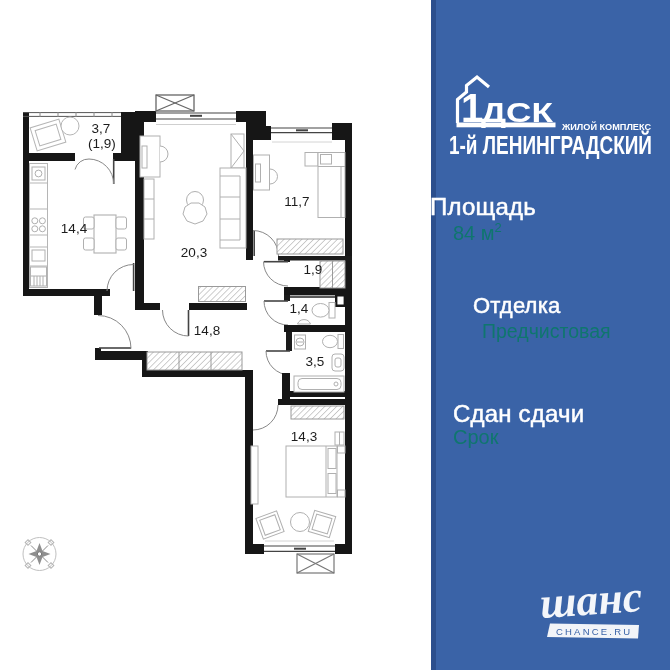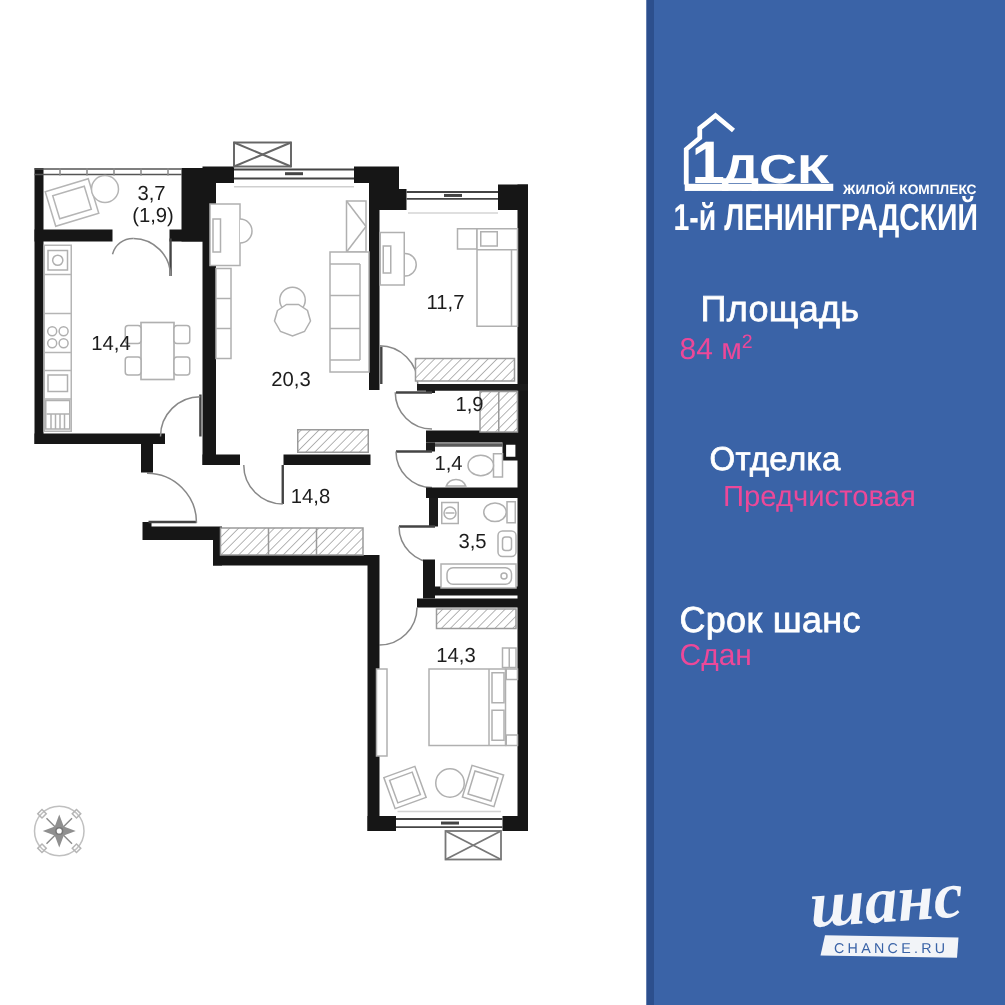--- a/index.html
+++ b/index.html
@@ -1,21 +1,21 @@
 <!DOCTYPE html>
 <html><head>
 <meta charset="utf-8">
 <style>
 html,body{margin:0;padding:0;width:670px;height:670px;background:#fff;overflow:hidden;
 font-family:"Liberation Sans",sans-serif;}
 #plan{position:absolute;left:0;top:0;}
 #panel{position:absolute;left:431px;top:0;width:239px;height:670px;background:#3a63a7;}
 #paneledge{position:absolute;left:431px;top:0;width:5px;height:670px;background:#2c4f8d;}
 .hdr{position:absolute;color:#fff;font-size:24px;letter-spacing:0.2px;-webkit-text-stroke:0.5px #fff;}
-.val{position:absolute;color:#ec4899;font-size:18px;}
+.val{position:absolute;color:#0f766e;font-size:18px;}
 </style>
 </head>
 <body>
 
 <svg id="plan" width="435" height="670" viewBox="0 0 435 670">
 <defs>
 <pattern id="hat" width="4.2" height="4.2" patternUnits="userSpaceOnUse" patternTransform="rotate(45)">
 <rect width="4.2" height="4.2" fill="#ffffff"></rect>
 <line x1="0" y1="0" x2="0" y2="4.2" stroke="#9d9d9d" stroke-width="1"></line>
 </pattern>
@@ -389,31 +389,31 @@
 
 <text x="50" y="122" font-size="27" font-weight="bold" fill="#fff" textLength="72" lengthAdjust="spacingAndGlyphs">ДСК</text>
 
 <rect x="25.5" y="122.5" width="99" height="4.8" fill="#fff"></rect>
 
 <text x="131" y="129.5" font-size="9" font-weight="bold" fill="#fff" textLength="89" lengthAdjust="spacingAndGlyphs">ЖИЛОЙ КОМПЛЕКС</text>
 
 <text x="18" y="153.5" font-size="25" font-weight="bold" fill="#fff" textLength="203" lengthAdjust="spacingAndGlyphs">1-й ЛЕНИНГРАДСКИЙ</text>
 </svg>
 
-<div class="hdr" style="left:467px;top:193px;">Площадь</div>
+<div class="hdr" style="left:430px;top:193px;">Площадь</div>
 
 <div class="val" style="left:453px;top:220px;font-size:20px;">84 м<sup style="font-size:13px;">2</sup></div>
 
 <div class="hdr" style="left:473px;top:293px;font-size:22px;">Отделка</div>
 
 <div class="val" style="left:453px;top:320px;font-size:19.5px;margin-left:29px;">Предчистовая</div>
 
-<div class="hdr" style="left:453px;top:400px;font-size:24px;">Срок шанс</div>
-
-<div class="val" style="left:453px;top:425.5px;font-size:20px;">Сдан</div>
+<div class="hdr" style="left:453px;top:400px;font-size:24px;">Сдан сдачи</div>
+
+<div class="val" style="left:453px;top:425.5px;font-size:20px;">Срок</div>
 
 <svg style="position:absolute;left:530px;top:578px;" width="140" height="70" viewBox="0 0 140 70">
 
 <text x="11" y="40" font-size="44" font-style="italic" font-weight="bold" font-family="Liberation Serif" fill="#f4f6fa" transform="rotate(-4 11 40)" textLength="102" lengthAdjust="spacingAndGlyphs">шанс</text>
 
 <path d="M20,45.5 L109,47 L108,60.5 L17,59 Z" fill="#f2f4f8"></path>
 <text x="26" y="57" font-size="9.5" fill="#3a63a7" letter-spacing="2.2">CHANCE.RU</text>
 </svg>
 
 </body></html>

